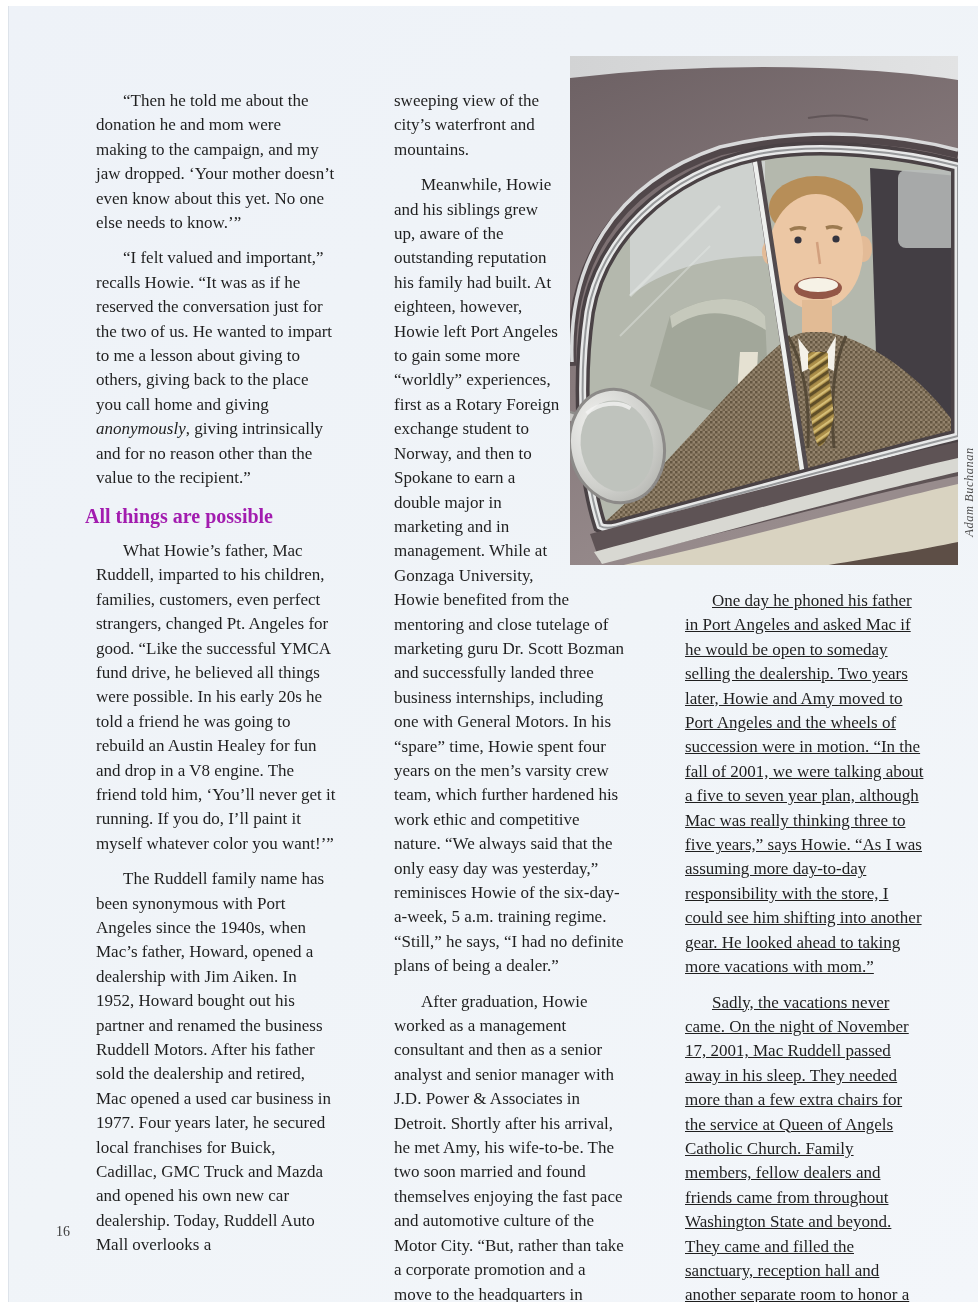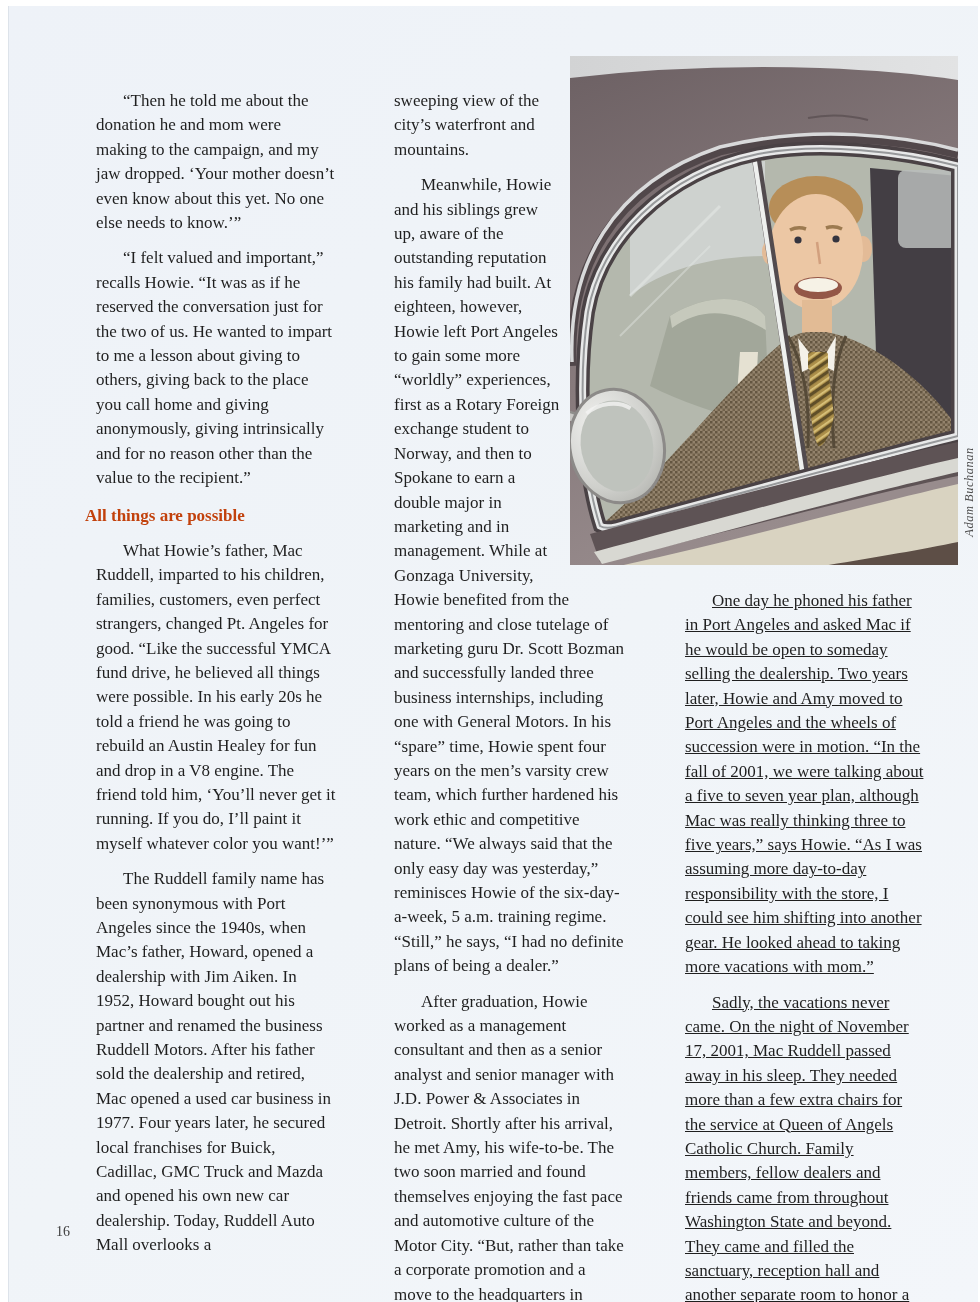--- a/index.html
+++ b/index.html
@@ -7,22 +7,22 @@
         font-family:"Liberation Serif","DejaVu Serif",serif;}
   .page{position:absolute;left:8px;top:6px;right:2px;bottom:0;
         background:linear-gradient(135deg,#eef2f8 0%,#f0f4f8 55%,#f3f6fa 100%);}
   .page-edge-line{position:absolute;left:8px;top:6px;bottom:0;width:1px;background:#dde3ea;}
   .col{position:absolute;top:78px;color:#1f1f1f;font-size:17px;line-height:24.4px;text-align:left;}
   .col-1{left:85px;width:262px;}
   .col-2{left:383px;width:253px;}
   .col-3{left:674px;width:261px;text-decoration:underline;}
   .para{margin:11px;text-indent:27px;}
   .para.no-indent{text-indent:0;}
-  .h-green{margin:13px 0 5px 0;font-weight:bold;color:#c2410c;text-indent:0;font-size:17px;}
-  .italic{}
+  .h-green{margin:13px 0 5px 0;font-weight:bold;color:#a21caf;text-indent:0;font-size:20px;}
+  .italic{font-style:italic;}
   .photo-intrude{float:right;width:76px;height:492px;}
   .photo-clearance{height:500px;}
   .photo{position:absolute;left:570px;top:56px;width:388px;height:509px;}
   .photo svg{display:block;}
   .photo-credit{position:absolute;left:903px;top:484px;width:134px;height:16px;
         transform:rotate(-90deg);transform-origin:50% 50%;
         font-style:italic;font-size:12.5px;color:#4f4f4f;text-align:center;letter-spacing:.5px;}
   .page-number{position:absolute;left:56px;top:1192px;font-size:14px;color:#3c3c3c;margin-top:32px;}
 </style>
 </head>

